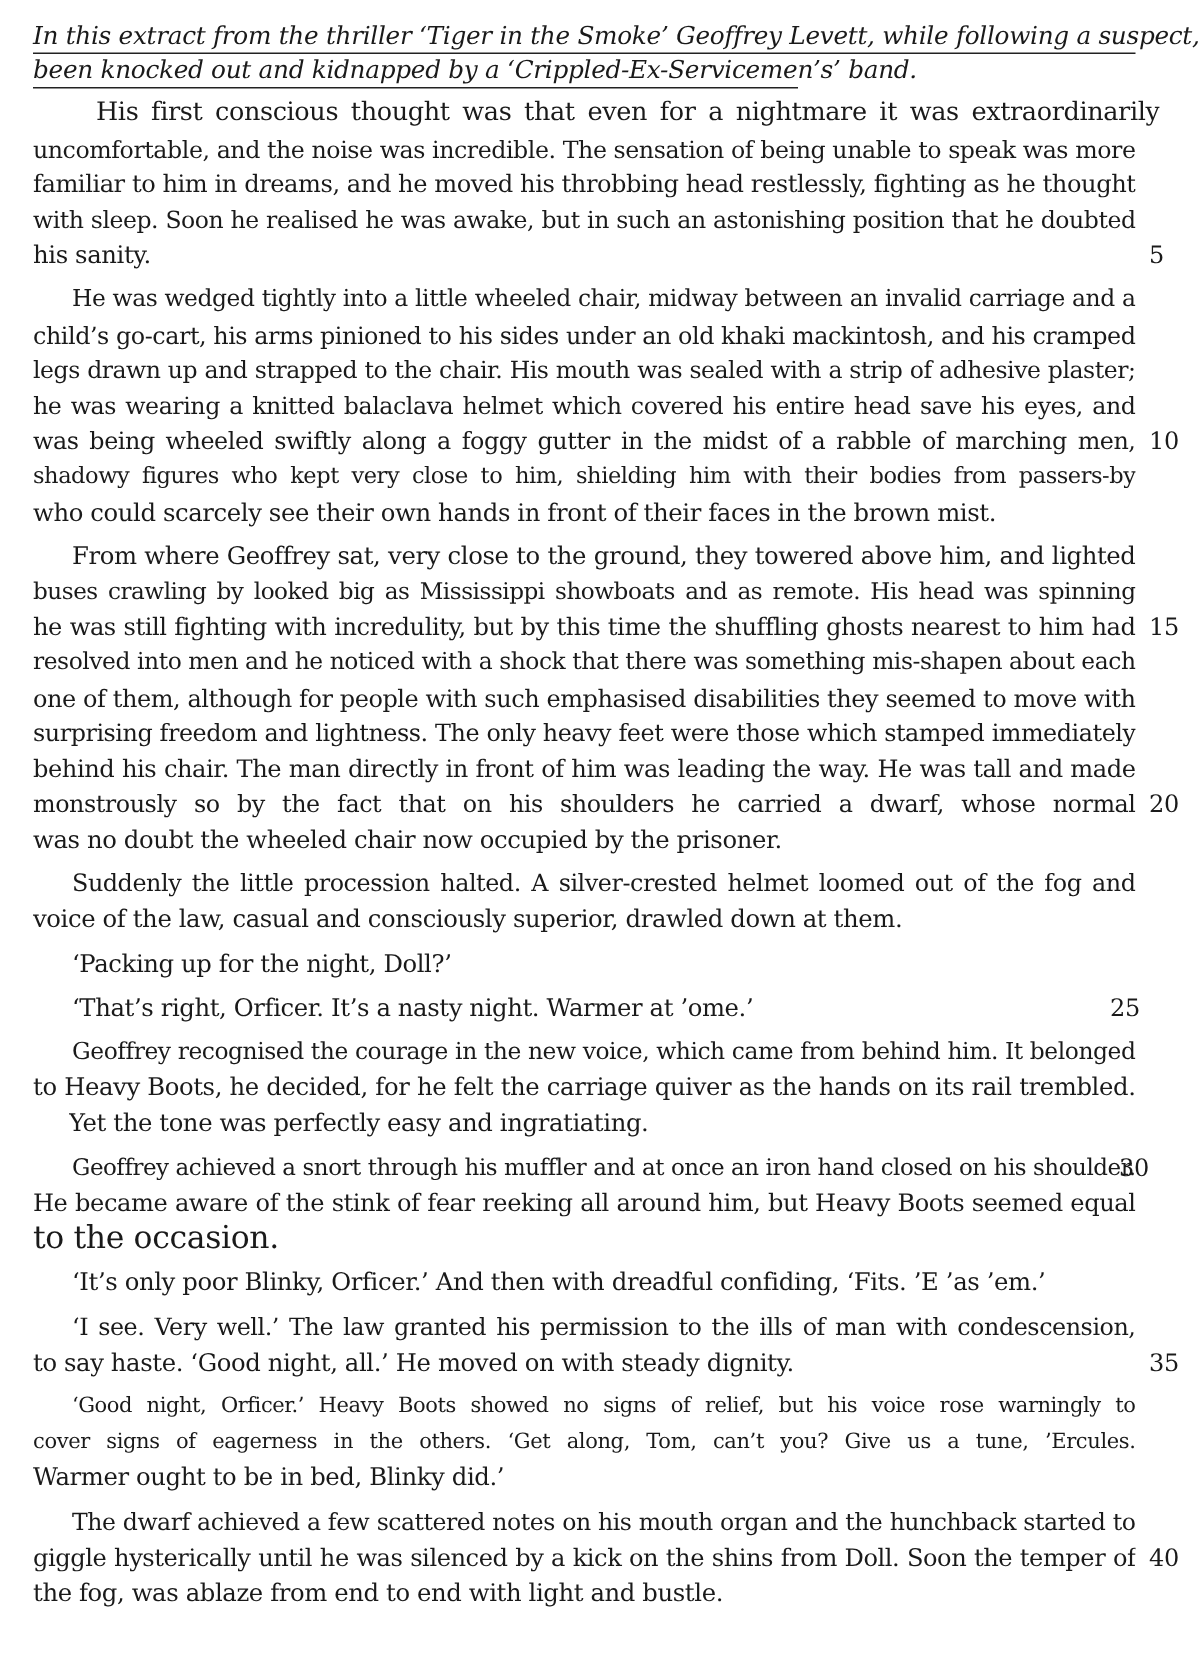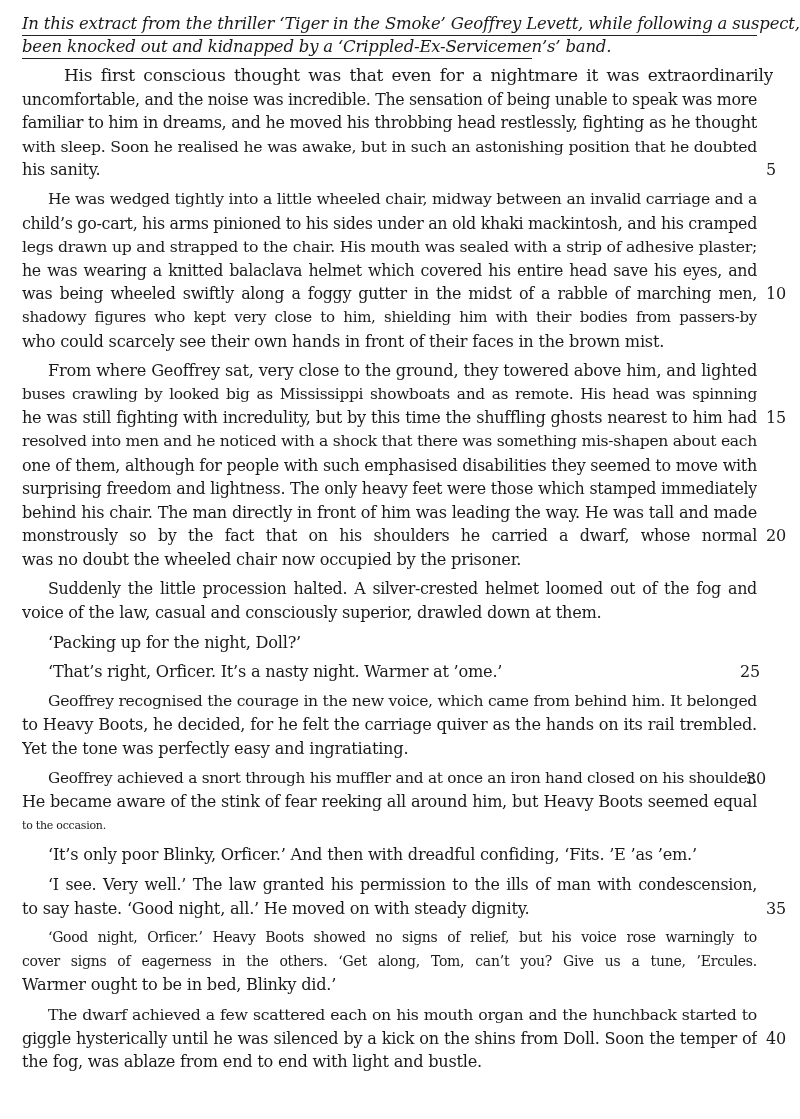--- a/index.html
+++ b/index.html
@@ -112,38 +112,38 @@
       </div>
       <div class="para">
         <span class="line first last"><span style="display: inline-block; width: 100%; text-align: left; text-align-last: left; white-space: normal; font-size: 16.2px; height: 23.6px; overflow: hidden;">‘Packing up for the night, Doll?’</span></span>
       </div>
       <div class="para">
         <span class="line first last"><span style="display: inline-block; width: 100%; text-align: left; text-align-last: left; white-space: normal; font-size: 16.2px; height: 23.6px; overflow: hidden;">‘That’s right, Orficer. It’s a nasty night. Warmer at ’ome.’</span><span class="lineno" style="left: 718px;">25</span></span>
       </div>
       <div class="para">
         <span class="line first"><span style="display: inline-block; width: 100%; text-align: justify; text-align-last: justify; white-space: normal; font-size: 15.6px; letter-spacing: -0.3px; height: 23.6px; overflow: hidden;">Geoffrey recognised the courage in the new voice, which came from behind him. It belonged</span></span>
         <span class="line"><span style="display: inline-block; width: 100%; text-align: justify; text-align-last: justify; white-space: normal; font-size: 16.2px; height: 23.6px; overflow: hidden;">to Heavy Boots, he decided, for he felt the carriage quiver as the hands on its rail trembled.</span></span>
-        <span class="line last"><span style="display: inline-block; width: 100%; text-align: left; text-align-last: left; white-space: normal; font-size: 16.2px; height: 23.6px; overflow: hidden;">Yet the tone was perfectly easy and ingratiating.</span></span>
+        <span class="line last"><span style="display: inline-block; width: 100%; text-align: left; text-align-last: left; white-space: normal; font-size: 16.2px; height: 23.6px; overflow: hidden; margin-left: 24px;">Yet the tone was perfectly easy and ingratiating.</span></span>
       </div>
       <div class="para">
         <span class="line first"><span style="display: inline-block; width: 100%; text-align: justify; text-align-last: justify; white-space: normal; font-size: 15.3px; letter-spacing: -0.3px; height: 23.6px; overflow: hidden;">Geoffrey achieved a snort through his muffler and at once an iron hand closed on his shoulder.</span><span class="lineno" style="left: 724px;">30</span></span>
         <span class="line"><span style="display: inline-block; width: 100%; text-align: justify; text-align-last: justify; white-space: normal; font-size: 16.1px; letter-spacing: -0.3px; height: 23.6px; overflow: hidden;">He became aware of the stink of fear reeking all around him, but Heavy Boots seemed equal</span></span>
-        <span class="line last"><span style="display: inline-block; width: 100%; text-align: right; text-align-last: left; white-space: normal; font-size: 11px; height: 23.6px; overflow: hidden;">to the occasion.</span></span>
+        <span class="line last"><span style="display: inline-block; width: 100%; text-align: right; text-align-last: left; white-space: normal; font-size: 21px; height: 23.6px; overflow: hidden;">to the occasion.</span></span>
       </div>
       <div class="para">
         <span class="line first last"><span style="display: inline-block; width: 100%; text-align: left; text-align-last: left; white-space: normal; font-size: 16.2px; height: 23.6px; overflow: hidden;">‘It’s only poor Blinky, Orficer.’ And then with dreadful confiding, ‘Fits. ’E ’as ’em.’</span></span>
       </div>
       <div class="para">
         <span class="line first"><span style="display: inline-block; width: 100%; text-align: justify; text-align-last: justify; white-space: normal; font-size: 15.9px; letter-spacing: -0.3px; height: 23.6px; overflow: hidden;">‘I see. Very well.’ The law granted his permission to the ills of man with condescension, not</span></span>
         <span class="line last"><span style="display: inline-block; width: 100%; text-align: left; text-align-last: left; white-space: normal; font-size: 16.2px; height: 23.6px; overflow: hidden;">to say haste. ‘Good night, all.’ He moved on with steady dignity.</span><span class="lineno">35</span></span>
       </div>
       <div class="para">
         <span class="line first"><span style="display: inline-block; width: 100%; text-align: justify; text-align-last: justify; white-space: normal; font-size: 14px; letter-spacing: -0.3px; height: 23.6px; overflow: hidden;">‘Good night, Orficer.’ Heavy Boots showed no signs of relief, but his voice rose warningly to</span></span>
         <span class="line"><span style="display: inline-block; width: 100%; text-align: justify; text-align-last: justify; white-space: normal; font-size: 14px; height: 23.6px; overflow: hidden;">cover signs of eagerness in the others. ‘Get along, Tom, can’t you? Give us a tune, ’Ercules.</span></span>
         <span class="line last"><span style="display: inline-block; width: 100%; text-align: left; text-align-last: left; white-space: normal; font-size: 16.2px; height: 23.6px; overflow: hidden;">Warmer ought to be in bed, Blinky did.’</span></span>
       </div>
       <div class="para">
-        <span class="line first"><span style="display: inline-block; width: 100%; text-align: justify; text-align-last: justify; white-space: normal; font-size: 15.7px; letter-spacing: -0.3px; height: 23.6px; overflow: hidden;">The dwarf achieved a few scattered each on his mouth organ and the hunchback started to</span></span>
+        <span class="line first"><span style="display: inline-block; width: 100%; text-align: justify; text-align-last: justify; white-space: normal; font-size: 15.7px; letter-spacing: -0.3px; height: 23.6px; overflow: hidden;">The dwarf achieved a few scattered notes on his mouth organ and the hunchback started to</span></span>
         <span class="line"><span style="display: inline-block; width: 100%; text-align: justify; text-align-last: justify; white-space: normal; font-size: 16.1px; letter-spacing: -0.3px; height: 23.6px; overflow: hidden;">giggle hysterically until he was silenced by a kick on the shins from Doll. Soon the temper of</span><span class="lineno">40</span></span>
         <span class="line last"><span style="display: inline-block; width: 100%; text-align: left; text-align-last: left; white-space: normal; font-size: 16.2px; height: 23.6px; overflow: hidden;">the fog, was ablaze from end to end with light and bustle.</span></span>
       </div>
     </div>
 </div>
 
 </body></html>

